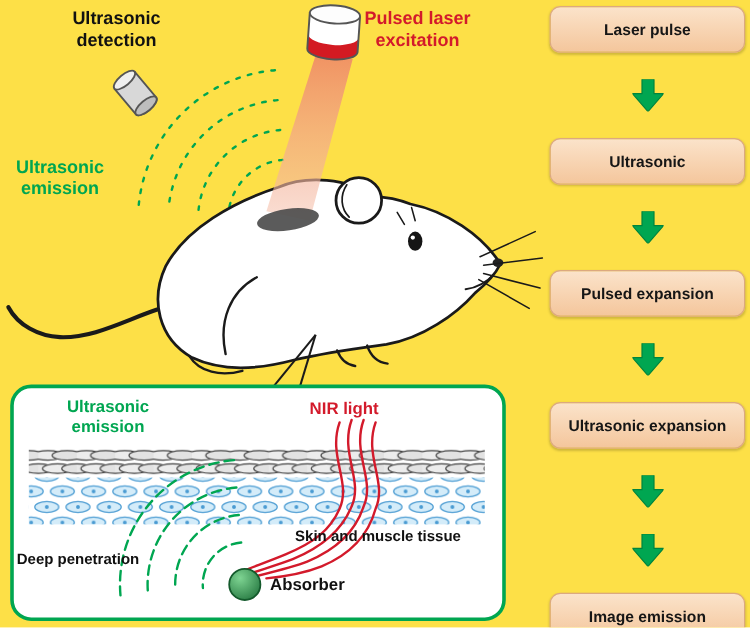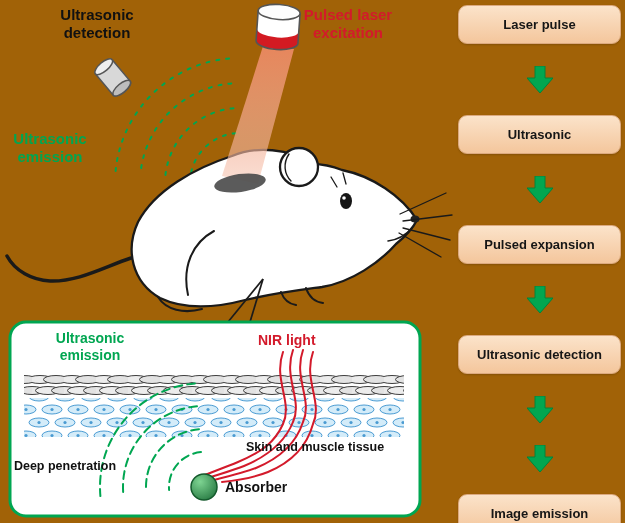--- a/index.html
+++ b/index.html
@@ -1,17 +1,17 @@
 <!DOCTYPE html>
 <html><head>
 <meta charset="utf-8">
 <style>
   html,body{margin:0;padding:0;background:#fff;}
   .stage{
-    position:relative;width:625px;height:523px;background:#a16207;
+    position:relative;width:625px;height:523px;background:#fde047;
     font-family:"Liberation Sans",sans-serif;overflow:hidden;
   }
   .diagram-svg{position:absolute;left:0;top:0;}
   .lbl{font-family:"Liberation Sans",sans-serif;font-weight:bold;}
   .flow{
     position:absolute;left:458px;top:5px;width:163px;height:513px;
     display:flex;flex-direction:column;justify-content:space-between;align-items:center;gap:22px;
   }
   .flow-box{
     width:100%;box-sizing:border-box;padding:11px 4px;
@@ -171,21 +171,21 @@
       <svg width="26" height="27" viewBox="0 0 26 27">
           <polygon points="8,0 18,0 18,12 26,12 13,27 0,12 8,12" stroke="#00843d" stroke-width="1" fill="#00a651"></polygon>
         </svg>
     </div>
     <div class="flow-box">Pulsed expansion</div>
     <div class="flow-arrow">
       <svg width="26" height="27" viewBox="0 0 26 27">
           <polygon points="8,0 18,0 18,12 26,12 13,27 0,12 8,12" stroke="#00843d" stroke-width="1" fill="#00a651"></polygon>
         </svg>
     </div>
-    <div class="flow-box">Ultrasonic detection</div>
+    <div class="flow-box">Ultrasonic expansion</div>
     <div class="flow-arrow">
       <svg width="26" height="27" viewBox="0 0 26 27">
           <polygon points="8,0 18,0 18,12 26,12 13,27 0,12 8,12" stroke="#00843d" stroke-width="1" fill="#00a651"></polygon>
         </svg>
     </div>
     <div class="flow-arrow">
       <svg width="26" height="27" viewBox="0 0 26 27">
           <polygon points="8,0 18,0 18,12 26,12 13,27 0,12 8,12" stroke="#00843d" stroke-width="1" fill="#00a651"></polygon>
         </svg>
     </div>

